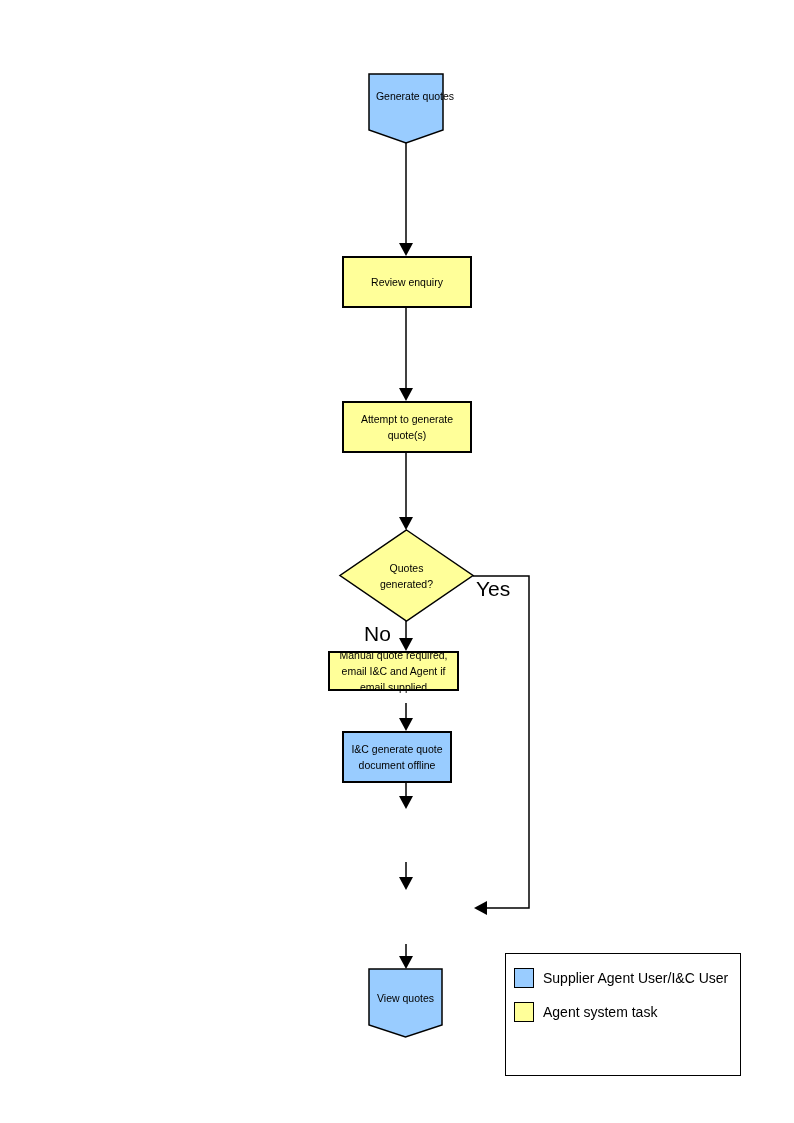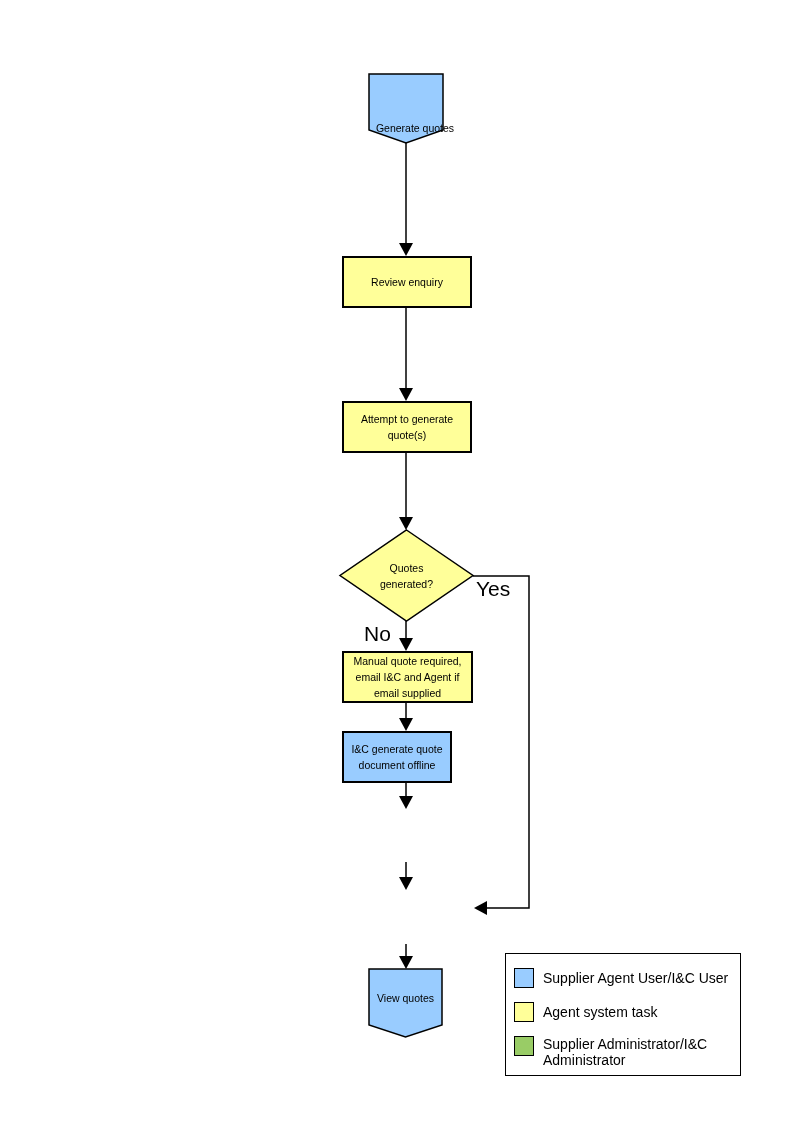--- a/index.html
+++ b/index.html
@@ -22,33 +22,33 @@
     display: flex;
     align-items: center;
     justify-content: center;
     text-align: center;
     font-size: 10.5px;
     line-height: 16px;
     padding: 1px 1px;
   }
   #box-review   { left: 342px; top: 256px; width: 130px; height: 52px; }
   #box-attempt  { left: 342px; top: 401px; width: 130px; height: 52px; }
-  #box-manual   { left: 342px; top: 651px; width: 131px; height: 52px; }
+  #box-manual   { left: 328px; top: 651px; width: 131px; height: 40px; }
   #box-offline  { left: 342px; top: 731px; width: 110px; height: 52px; }
   #box-upload   { left: 342px; top: 809px; width: 130px; height: 53px; }
   #box-mark     { left: 342px; top: 890px; width: 131px; height: 54px; }
 
   
   .shape-label {
     position: absolute;
     text-align: center;
     font-size: 10.5px;
     line-height: 16px;
   }
-  #label-start    { left: 369px; top: 88px;  width: 92px; margin-top: 32px; }
+  #label-start    { left: 369px; top: 88px;  width: 92px; }
   #label-decision { left: 366px; top: 560px; width: 81px; }
   #label-end      { left: 369px; top: 990px; width: 73px; }
 
   
   .branch-label {
     position: absolute;
     font-size: 21px;
     line-height: 22px;
   }
   #label-yes { left: 476px; top: 578px; }
@@ -145,19 +145,15 @@
 
   <div id="legend">
     <div id="legend-row-agent" class="legend-row">
       <span class="legend-swatch" style="background-color: rgb(153, 204, 255);"></span>
       <span class="legend-label">Supplier Agent User/I&amp;C User</span>
     </div>
     <div id="legend-row-webmip" class="legend-row">
       <span class="legend-swatch" style="background-color: rgb(255, 255, 153);"></span>
       <span class="legend-label">Agent system task</span>
     </div>
-    <div id="legend-row-admin" class="legend-row">
-      <span class="legend-swatch" style="background-color: rgb(153, 204, 102);"></span>
-      <span class="legend-label">Supplier Administrator/I&amp;C Administrator</span>
-    </div>
   </div>
 
 </div>
 
 </body></html>

